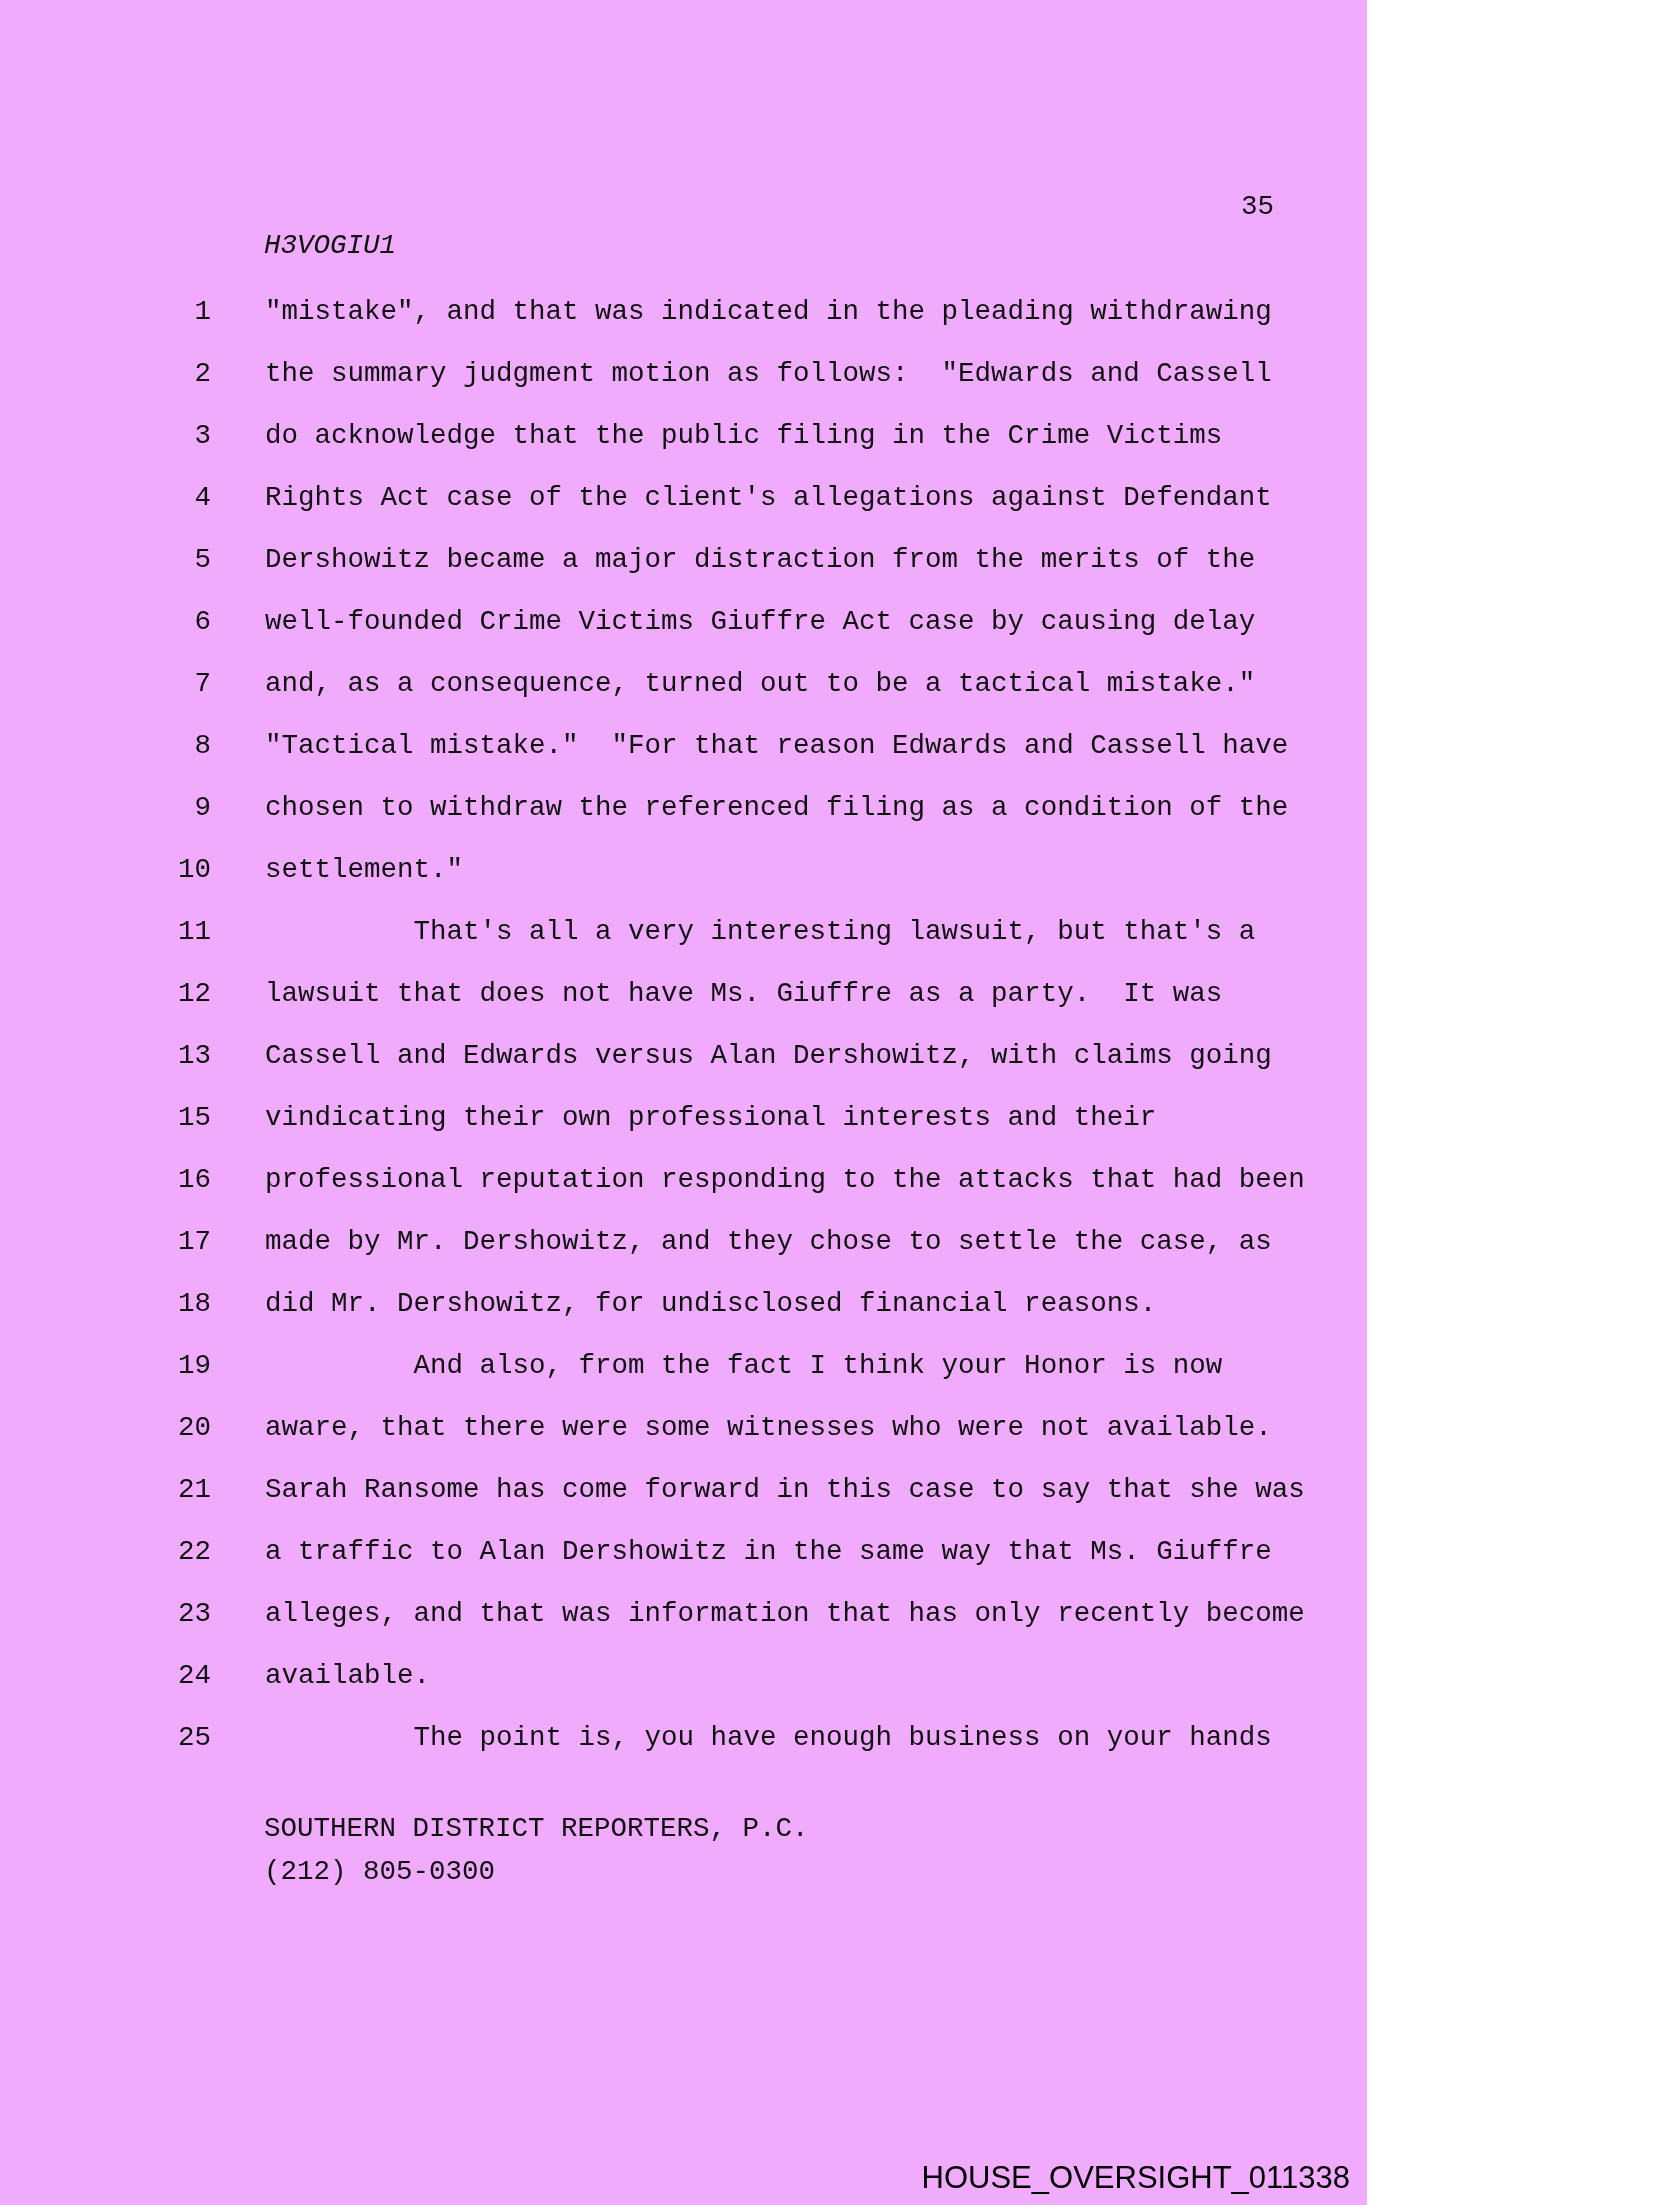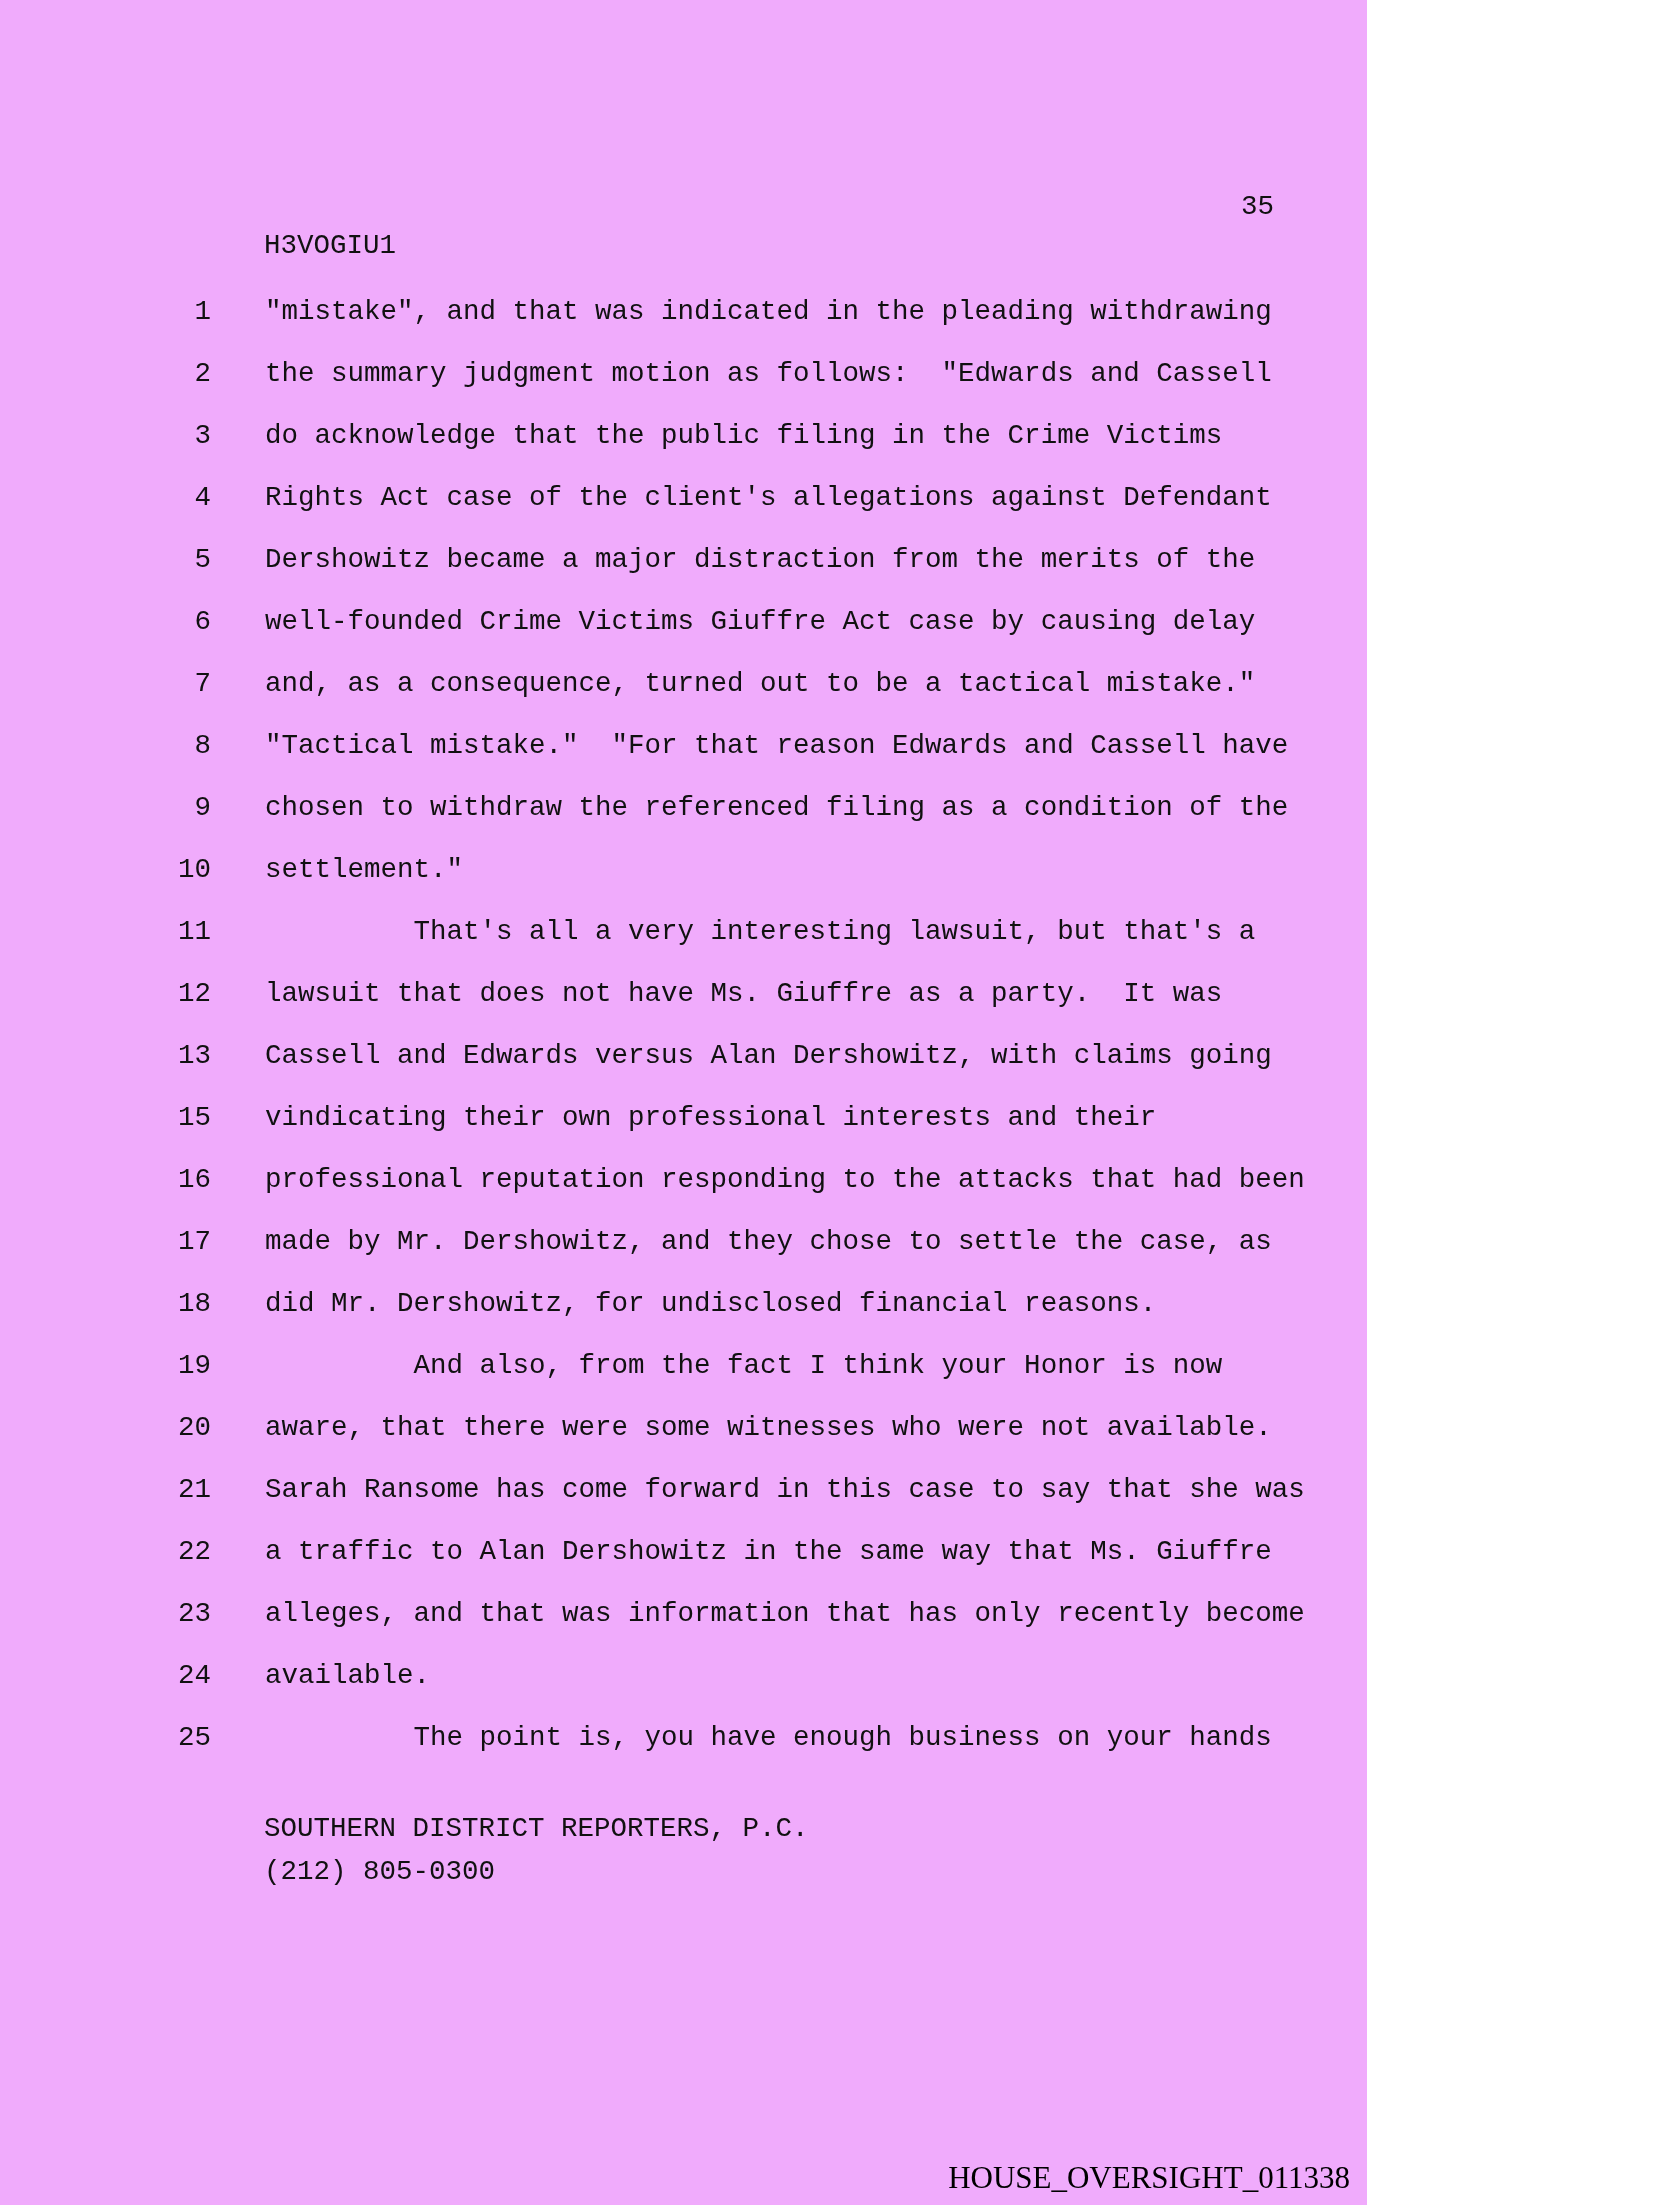--- a/index.html
+++ b/index.html
@@ -18,20 +18,21 @@
     top:191px;
     font-size:27.5px;
     line-height:31px;
   }
   .docid{
     position:absolute;
     left:264px;
     top:230px;
     font-size:27.5px;
     line-height:31px;
+    font-style:italic;
   }
   .lines{
     position:absolute;
     left:0;
     top:296px;
     width:1669px;
   }
   .row{
     display:flex;
     align-items:flex-start;
@@ -54,21 +55,21 @@
     left:264px;
     top:1807px;
     width:1039px;
     font-size:27.5px;
     line-height:43px;
   }
   .bates{
     position:absolute;
     right:17px;
     top:2159px;
-    font-family:Liberation Serif, serif;
+    font-family:Liberation Sans, sans-serif;
     font-size:31px;
     line-height:37px;
     color:#000000;
   }
 </style>
 </head>
 <body>
 
 <div class="page">
 

